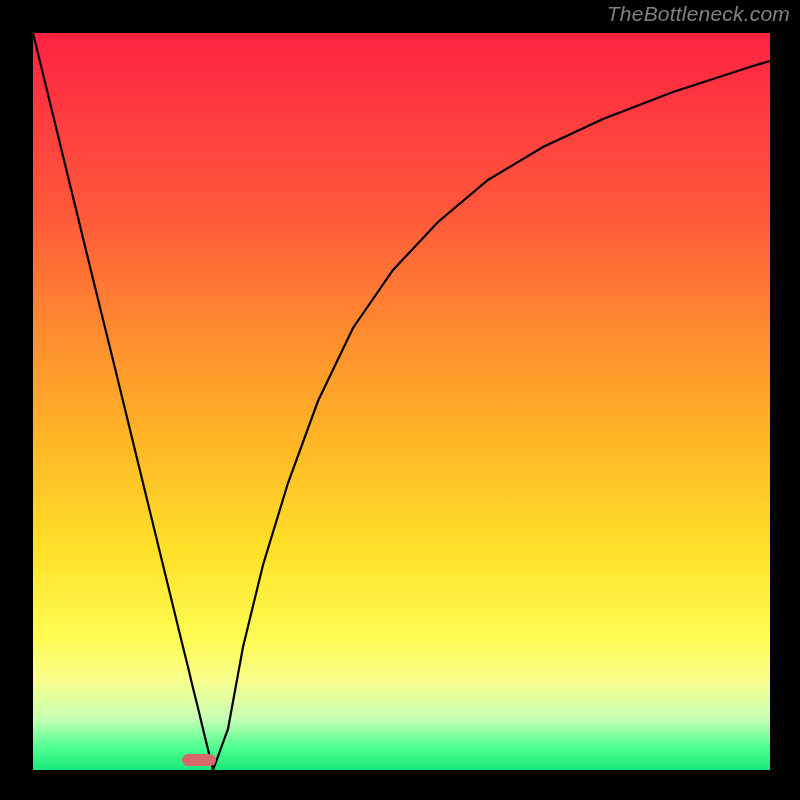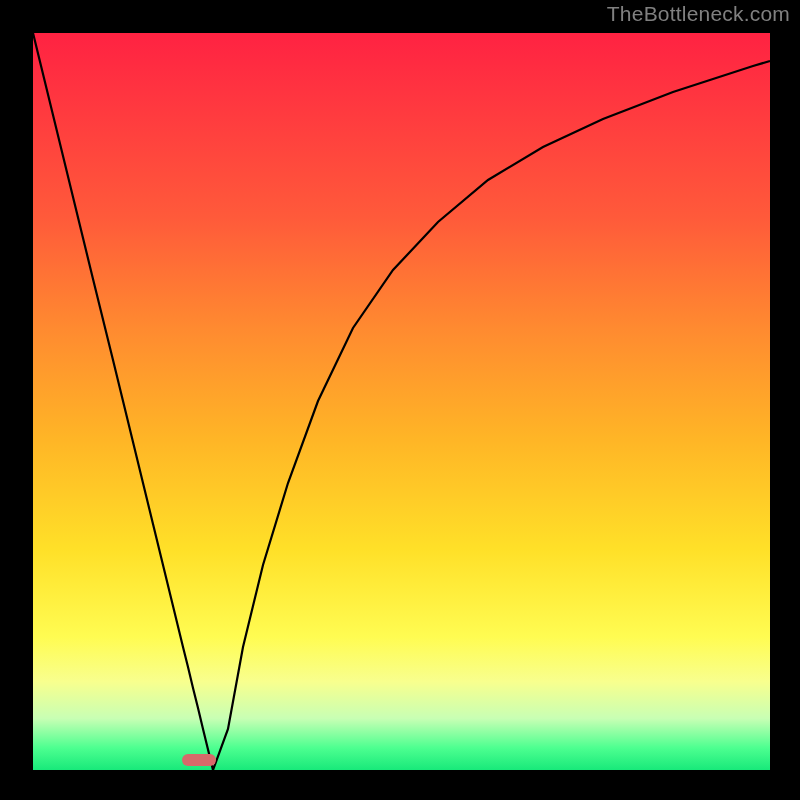--- a/index.html
+++ b/index.html
@@ -9,20 +9,21 @@
     height: 800px;
     background: #000;
     overflow: hidden;
     font-family: Arial, Helvetica, sans-serif;
   }
   .frame {
     position: relative;
     width: 800px;
     height: 800px;
     background: #000;
+    font-style: italic;
   }
   .plot-area {
     position: absolute;
     left: 33px;
     top: 33px;
     width: 737px;
     height: 737px;
     
     background: linear-gradient(
       to bottom,

